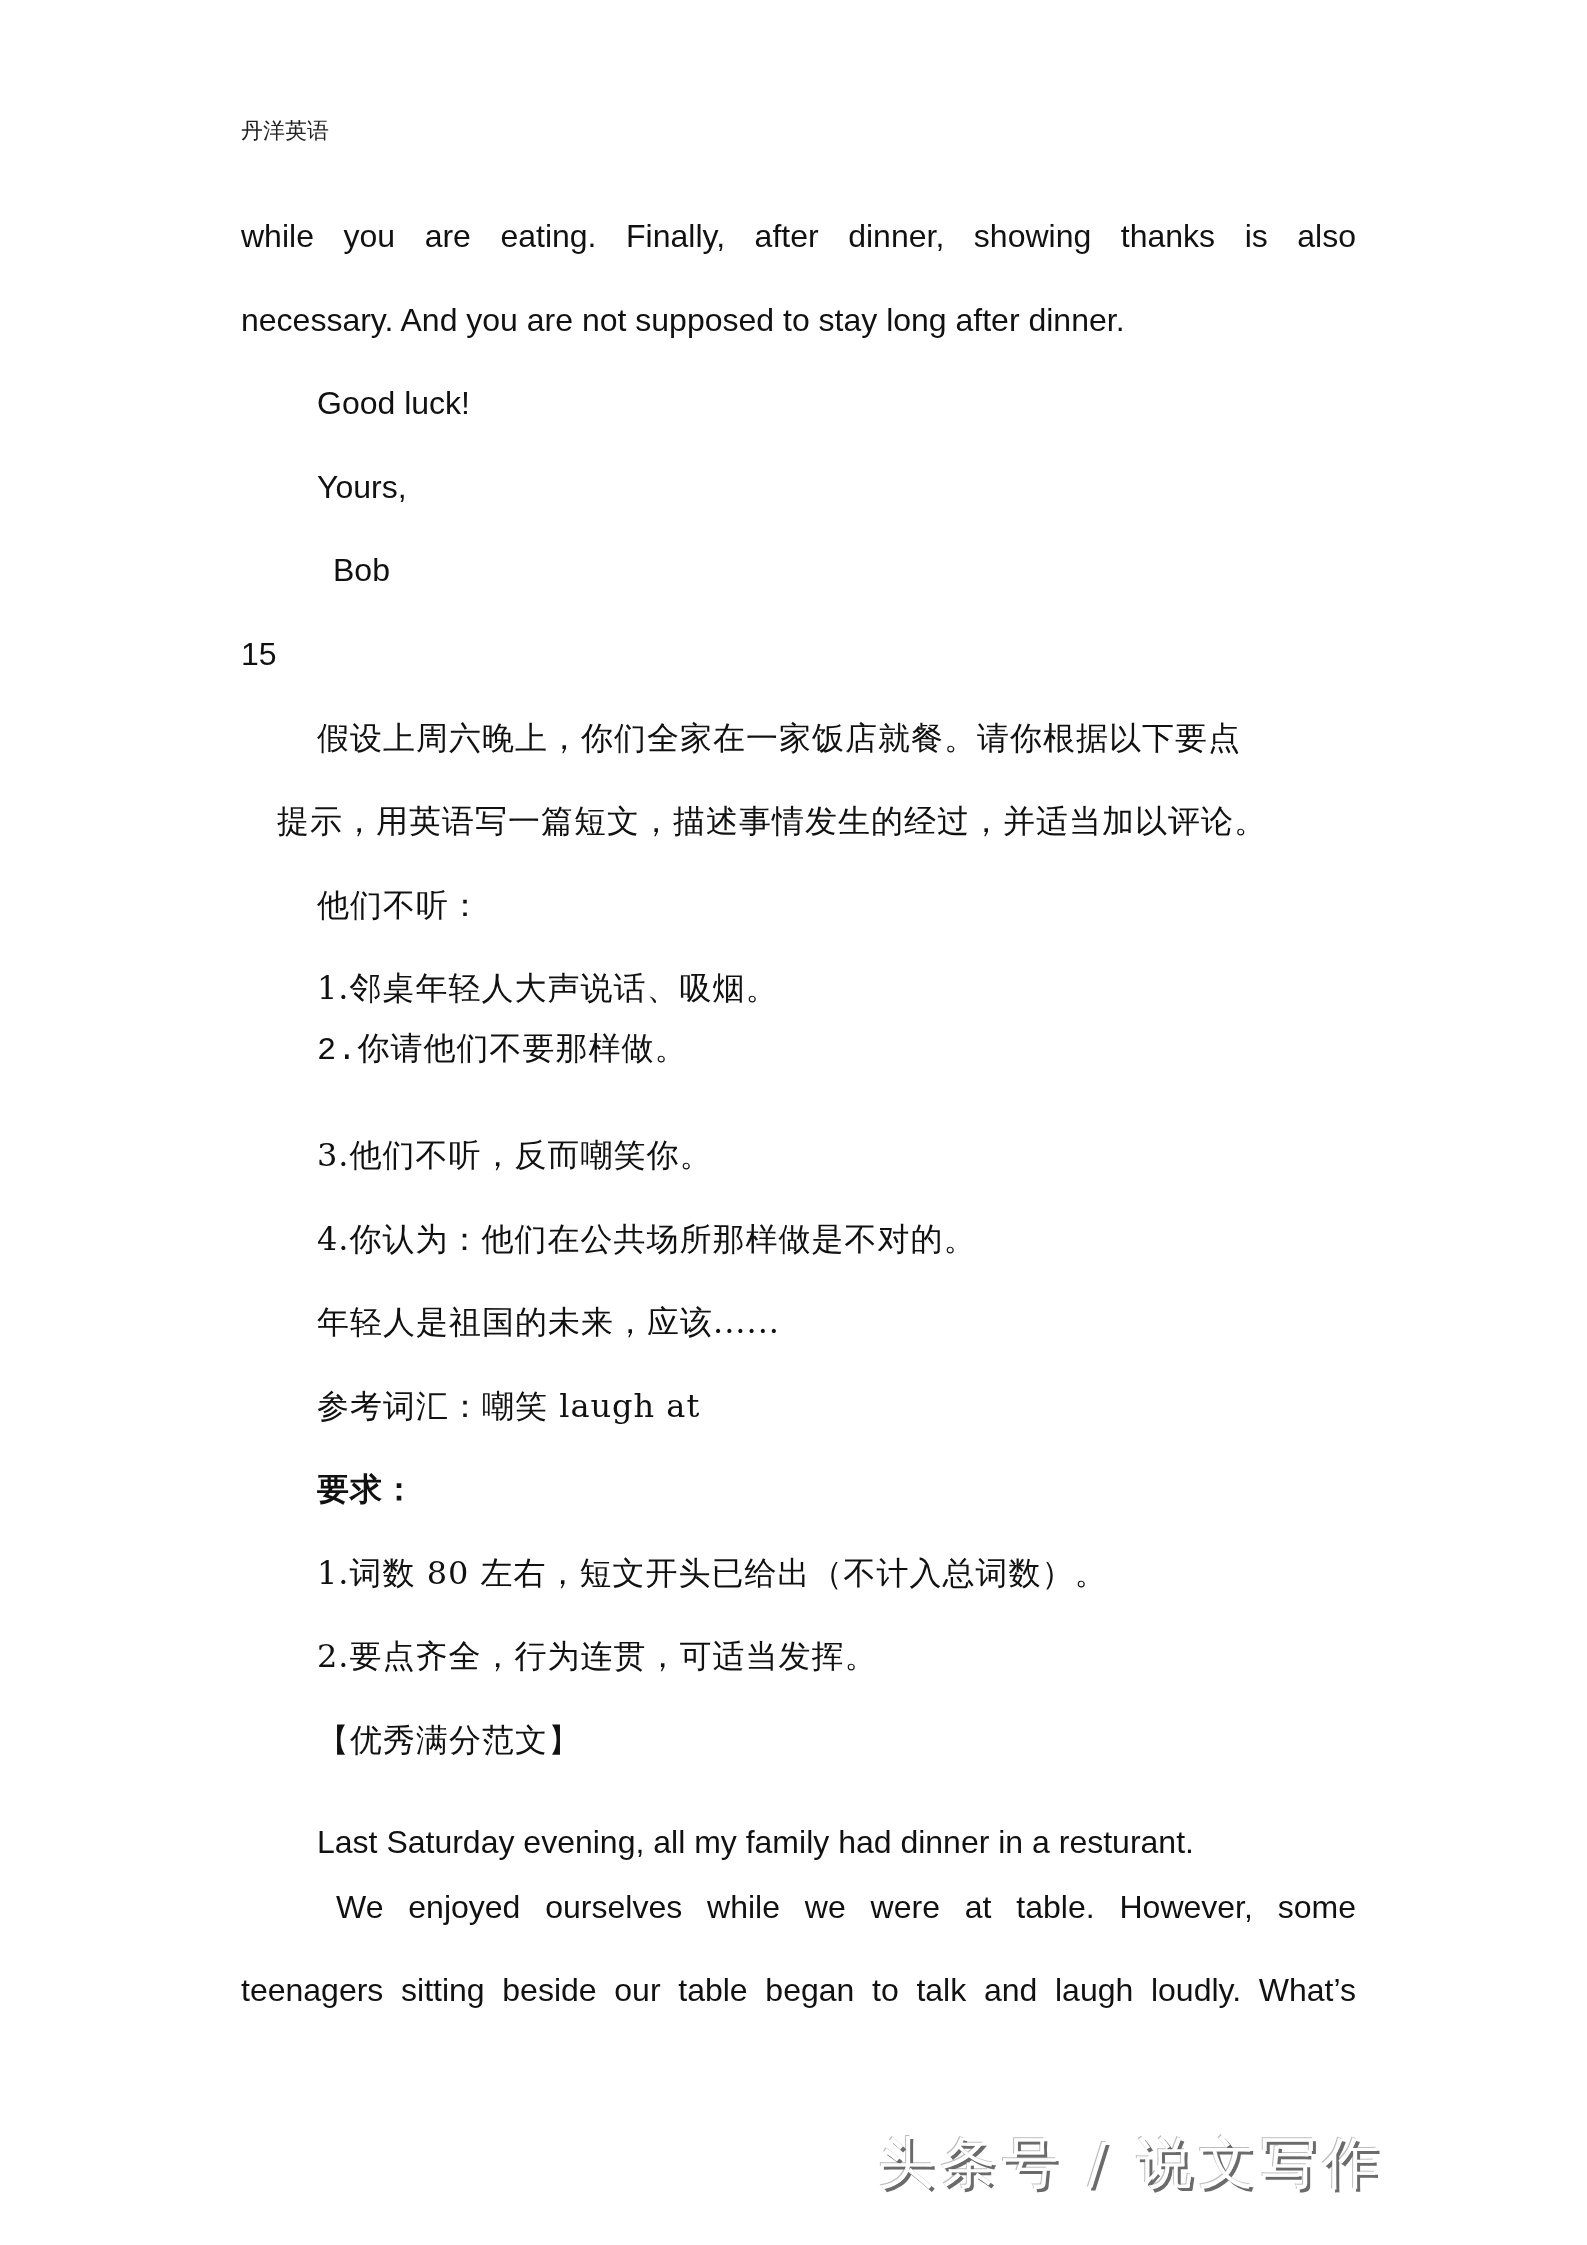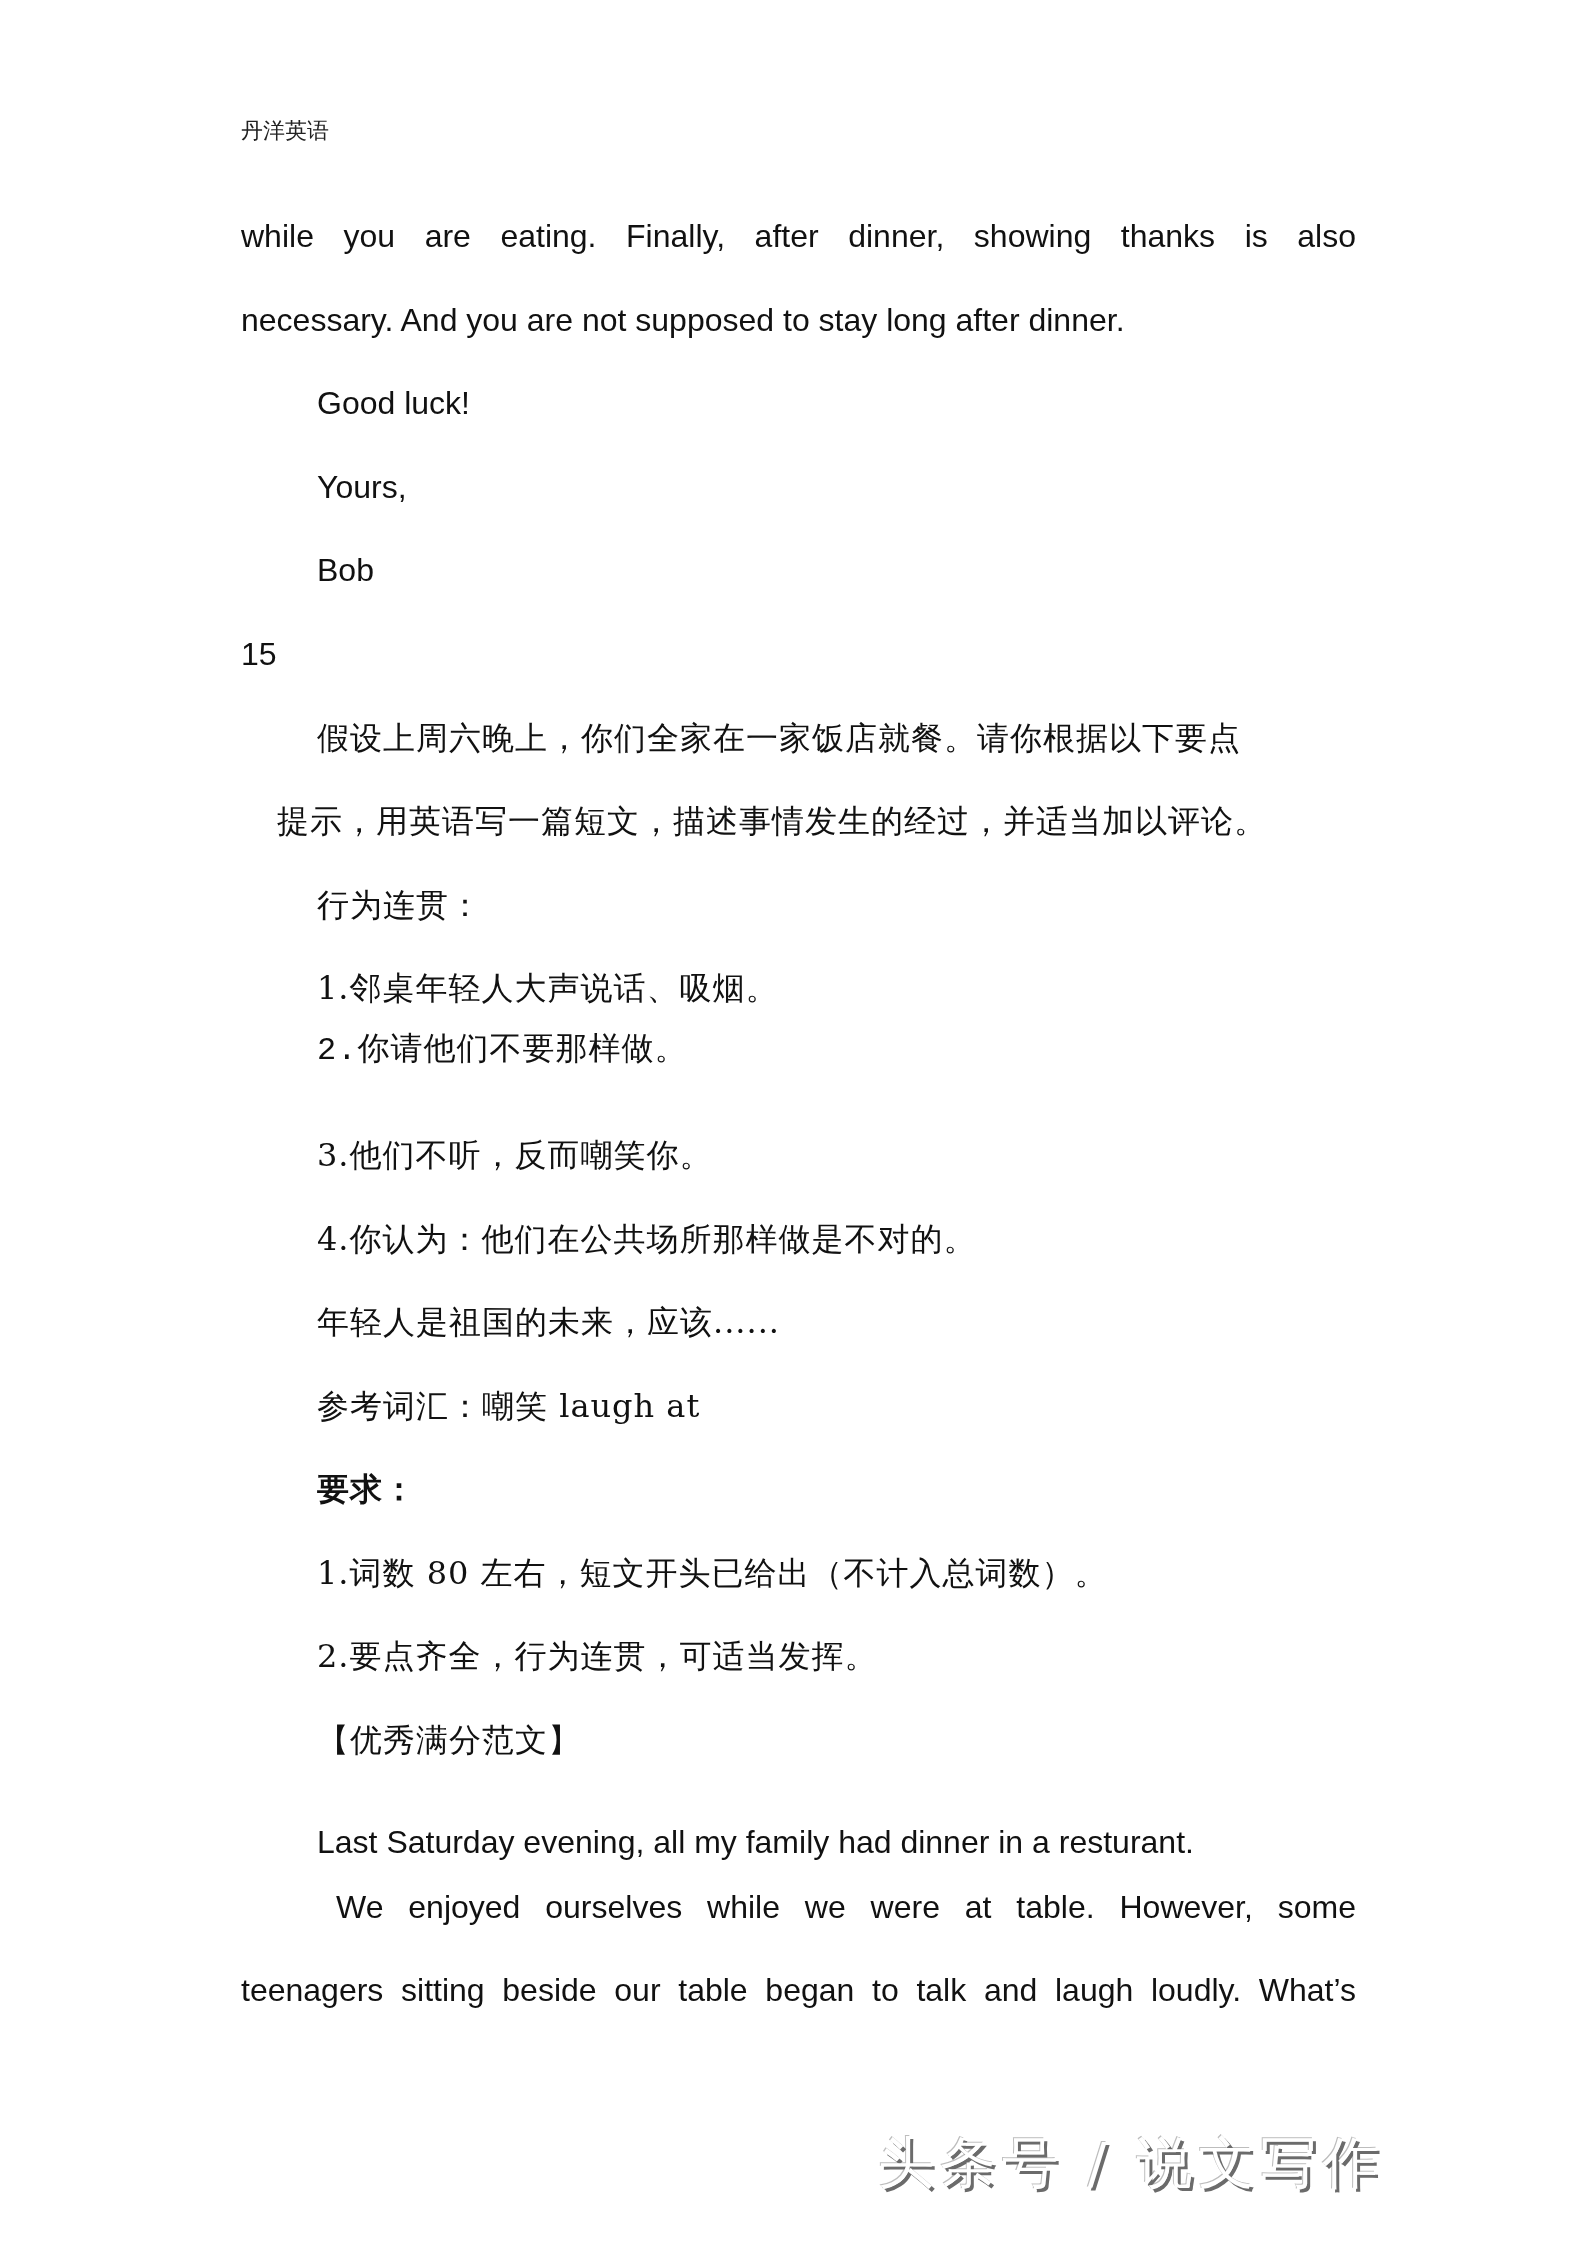--- a/index.html
+++ b/index.html
@@ -59,26 +59,26 @@
   </style>
 </head>
 <body>
 
 <div class="page-header">丹洋英语</div>
 
 <div class="line justify" style="top:214px;">while you are eating. Finally, after dinner, showing thanks is also</div>
 <div class="line" style="top:298px;">necessary. And you are not supposed to stay long after dinner.</div>
 <div class="line indent" style="top:381px;">Good luck!</div>
 <div class="line indent" style="top:465px;">Yours,</div>
-<div class="line indent" style="top:548px;">Bob</div>
+<div class="line indent" style="top:548px;margin-left:16px;">Bob</div>
 
 <div class="line" style="top:632px;">15</div>
 <div class="line indent cjk" style="top:716px;">假设上周六晚上，你们全家在一家饭店就餐。请你根据以下要点</div>
 <div class="line cjk" style="top:799px;margin-left:36px;">提示，用英语写一篇短文，描述事情发生的经过，并适当加以评论。</div>
-<div class="line indent cjk" style="top:883px;">行为连贯：</div>
+<div class="line indent cjk" style="top:883px;">他们不听：</div>
 <div class="line indent cjk" style="top:966px;">1.邻桌年轻人大声说话、吸烟。</div>
 <div class="line indent cjk" style="top:1029px;font-family:Liberation Mono, monospace;">2.你请他们不要那样做。</div>
 <div class="line indent cjk" style="top:1133px;">3.他们不听，反而嘲笑你。</div>
 <div class="line indent cjk" style="top:1217px;">4.你认为：他们在公共场所那样做是不对的。</div>
 <div class="line indent cjk" style="top:1300px;">年轻人是祖国的未来，应该......</div>
 <div class="line indent cjk" style="top:1384px;">参考词汇：嘲笑 laugh at</div>
 <div class="line indent cjk" style="top:1467px;font-weight:bold;">要求：</div>
 <div class="line indent cjk" style="top:1551px;">1.词数 80 左右，短文开头已给出（不计入总词数）。</div>
 <div class="line indent cjk" style="top:1634px;">2.要点齐全，行为连贯，可适当发挥。</div>
 <div class="line indent cjk" style="top:1718px;">【优秀满分范文】</div>

